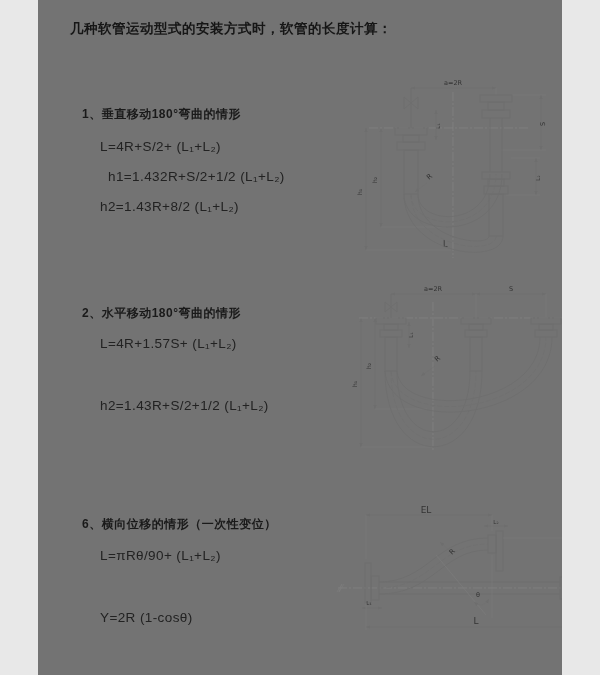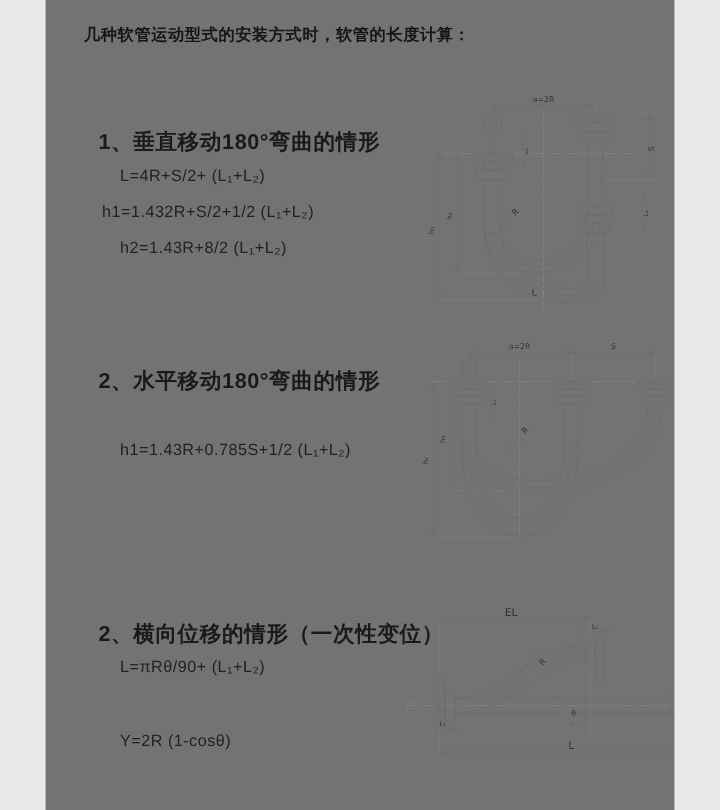--- a/index.html
+++ b/index.html
@@ -3,46 +3,47 @@
 <meta charset="utf-8">
 <style>
   html,body{margin:0;padding:0;background:#e8e8e8;}
   .page{
     position:relative;width:524px;height:675px;background:#737373;
     font-family:"Liberation Sans","DejaVu Sans",sans-serif;
     overflow:hidden;margin:0 auto;
   }
   .abs{position:absolute;white-space:nowrap;}
   .doc-title{left:32px;top:20px;font-size:13.5px;font-weight:700;color:#161616;letter-spacing:.5px;}
-  .sec-head{font-size:18px;font-weight:700;color:#1a1a1a;letter-spacing:.5px;}
+  .sec-head{font-size:12px;font-weight:700;color:#1a1a1a;letter-spacing:.5px;}
   .formula{font-size:13.5px;font-weight:400;color:#222;letter-spacing:.4px;}
   svg{position:absolute;overflow:visible;}
   svg text{font-family:"DejaVu Sans","Liberation Sans",sans-serif;fill:#333;}
   .dline{stroke:#6e6e6e;stroke-width:.9;fill:none;}
   .thin{stroke:#7d7d7d;stroke-width:.6;fill:none;}
   .dim{stroke:#707070;stroke-width:.6;fill:none;}
   .cl{stroke:#8a8a8a;stroke-width:.55;fill:none;stroke-dasharray:9 2 2 2;}
   .hdash{stroke:#6e6e6e;stroke-width:.6;fill:none;stroke-dasharray:5 2;}
 </style>
 </head>
 <body>
 
 <div class="page">
 
   <div class="abs doc-title">几种软管运动型式的安装方式时，软管的长度计算：</div>
 
   <div class="abs sec-head" style="left:44px;top:106px">1、垂直移动180°弯曲的情形</div>
   <div class="abs formula" style="left:62px;top:139px">L=4R+S/2+ (L₁+L₂)</div>
-  <div class="abs formula" style="left:47px;top:169px">h1=1.432R+S/2+1/2 (L₁+L₂)</div>
+  <div class="abs formula" style="left:70px;top:169px">h1=1.432R+S/2+1/2 (L₁+L₂)</div>
   <div class="abs formula" style="left:62px;top:199px">h2=1.43R+8/2 (L₁+L₂)</div>
 
   <div class="abs sec-head" style="left:44px;top:305px">2、水平移动180°弯曲的情形</div>
-  <div class="abs formula" style="left:62px;top:367px">h1=1.43R+0.785S+1/2 (L₁+L₂)</div>
-
-  <div class="abs sec-head" style="left:44px;top:516px">2、横向位移的情形（一次性变位）</div>
+  <div class="abs formula" style="left:62px;top:336px">L=4R+1.57S+ (L₁+L₂)</div>
+  <div class="abs formula" style="left:62px;top:398px">h2=1.43R+S/2+1/2 (L₁+L₂)</div>
+
+  <div class="abs sec-head" style="left:44px;top:516px">6、横向位移的情形（一次性变位）</div>
   <div class="abs formula" style="left:62px;top:548px">L=πRθ/90+ (L₁+L₂)</div>
   <div class="abs formula" style="left:62px;top:610px">Y=2R (1-cosθ)</div>
 
   <svg style="left:313px;top:70px" width="287" height="192" viewBox="0 0 287 192">
     <defs>
       <marker id="aE1" viewBox="0 0 10 10" refX="9" refY="5" markerWidth="8" markerHeight="8" orient="auto-start-reverse">
         <path d="M0,1.5 L9,5 L0,8.5 z" fill="#6e6e6e"></path>
       </marker>
       <pattern id="hp1" width="4" height="4" patternUnits="userSpaceOnUse">
         <path d="M0,4 L4,0 M0,0 L4,4" stroke="#9a9a9a" stroke-width="0.5"></path>

